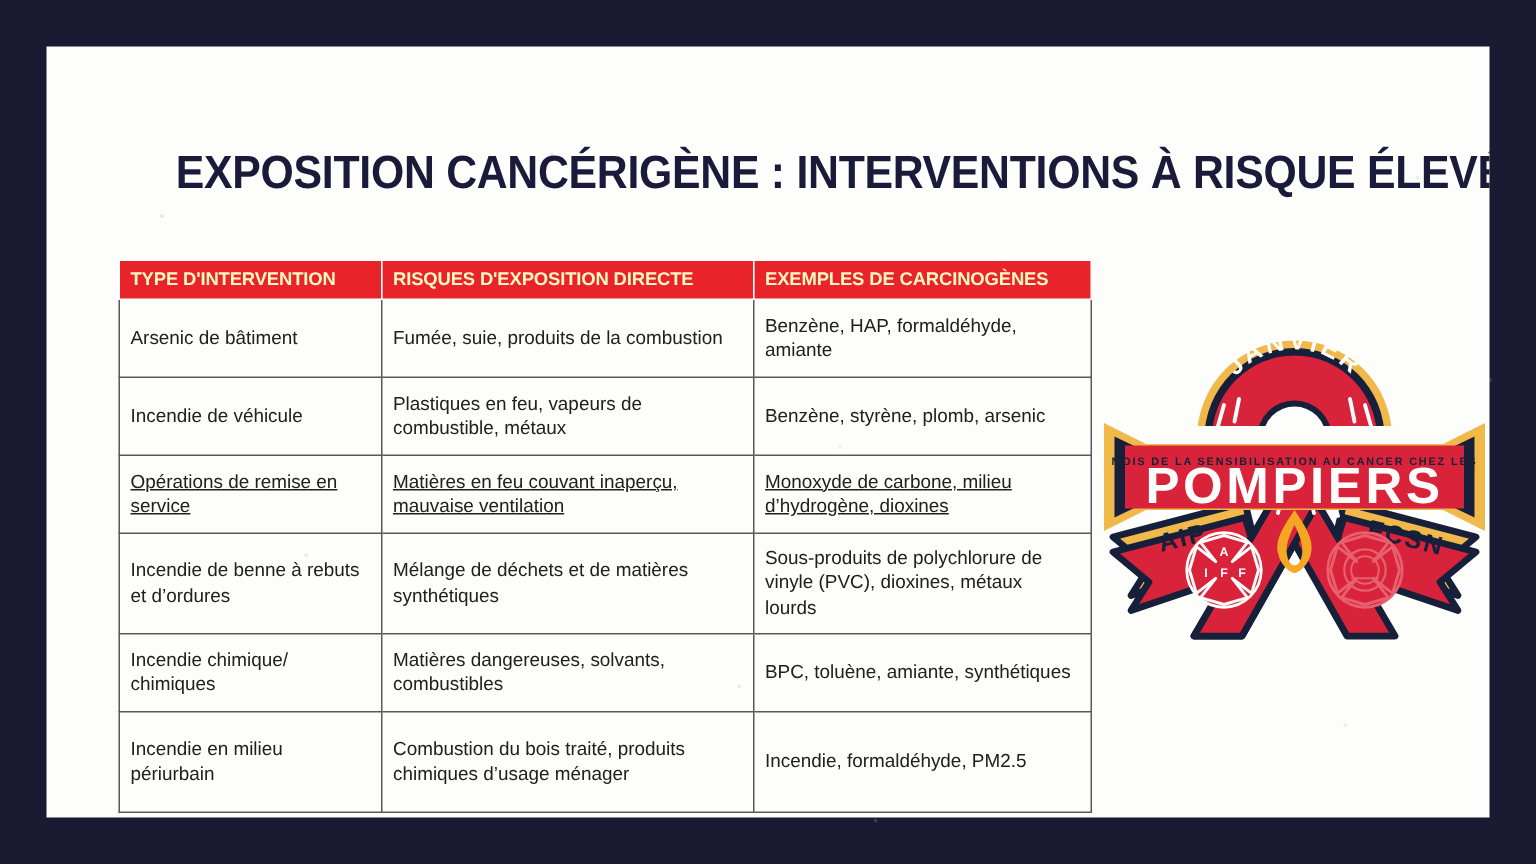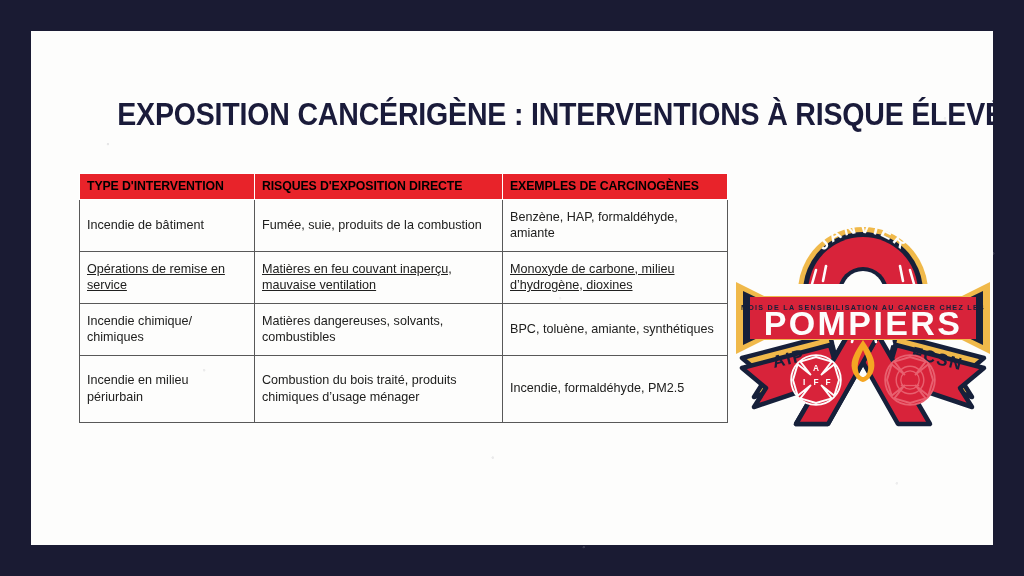--- a/index.html
+++ b/index.html
@@ -85,21 +85,21 @@
     width: 648px;
     border-collapse: collapse;
     table-layout: fixed;
   }
   #risk-table col.c1 { width: 175px; }
   #risk-table col.c2 { width: 248px; }
   #risk-table col.c3 { width: 225px; }
 
   #risk-table thead th {
     background: #e8232a;
-    color: #000000;
+    color: #fef9c3;
     font-family: "Liberation Sans Narrow", "Liberation Sans", sans-serif;
     font-weight: bold;
     font-size: 12.3px;
     letter-spacing: -0.1px;
     text-align: left;
     padding: 5px 6px 6px 7px;
     border: 1px solid #ffffff;
     vertical-align: middle;
     white-space: nowrap;
   }
@@ -147,28 +147,38 @@
     </colgroup>
     <thead>
       <tr>
         <th>TYPE D'INTERVENTION</th>
         <th>RISQUES D'EXPOSITION DIRECTE</th>
         <th>EXEMPLES DE CARCINOGÈNES</th>
       </tr>
     </thead>
     <tbody>
       <tr class="r1">
-        <td class="col-a">Incendie de bâtiment</td>
+        <td class="col-a">Arsenic de bâtiment</td>
         <td class="col-b">Fumée, suie, produits de la combustion</td>
         <td class="col-c">Benzène, HAP, formaldéhyde, amiante</td>
+      </tr>
+      <tr class="r2">
+        <td class="col-a">Incendie de véhicule</td>
+        <td class="col-b">Plastiques en feu, vapeurs de combustible, métaux</td>
+        <td class="col-c">Benzène, styrène, plomb, arsenic</td>
       </tr>
       <tr class="r3">
         <td class="col-a">Opérations de remise en service</td>
         <td class="col-b">Matières en feu couvant inaperçu, mauvaise ventilation</td>
         <td class="col-c">Monoxyde de carbone, milieu d’hydrogène, dioxines</td>
+      </tr>
+      <tr class="r4">
+        <td class="col-a">Incendie de benne à rebuts et d’ordures</td>
+        <td class="col-b">Mélange de déchets et de matières synthétiques</td>
+        <td class="col-c">Sous-produits de polychlorure de vinyle (PVC), dioxines, métaux lourds</td>
       </tr>
       <tr class="r5">
         <td class="col-a">Incendie chimique/ chimiques</td>
         <td class="col-b">Matières dangereuses, solvants, combustibles</td>
         <td class="col-c">BPC, toluène, amiante, synthétiques</td>
       </tr>
       <tr class="r6">
         <td class="col-a">Incendie en milieu périurbain</td>
         <td class="col-b">Combustion du bois traité, produits chimiques d’usage ménager</td>
         <td class="col-c">Incendie, formaldéhyde, PM2.5</td>

